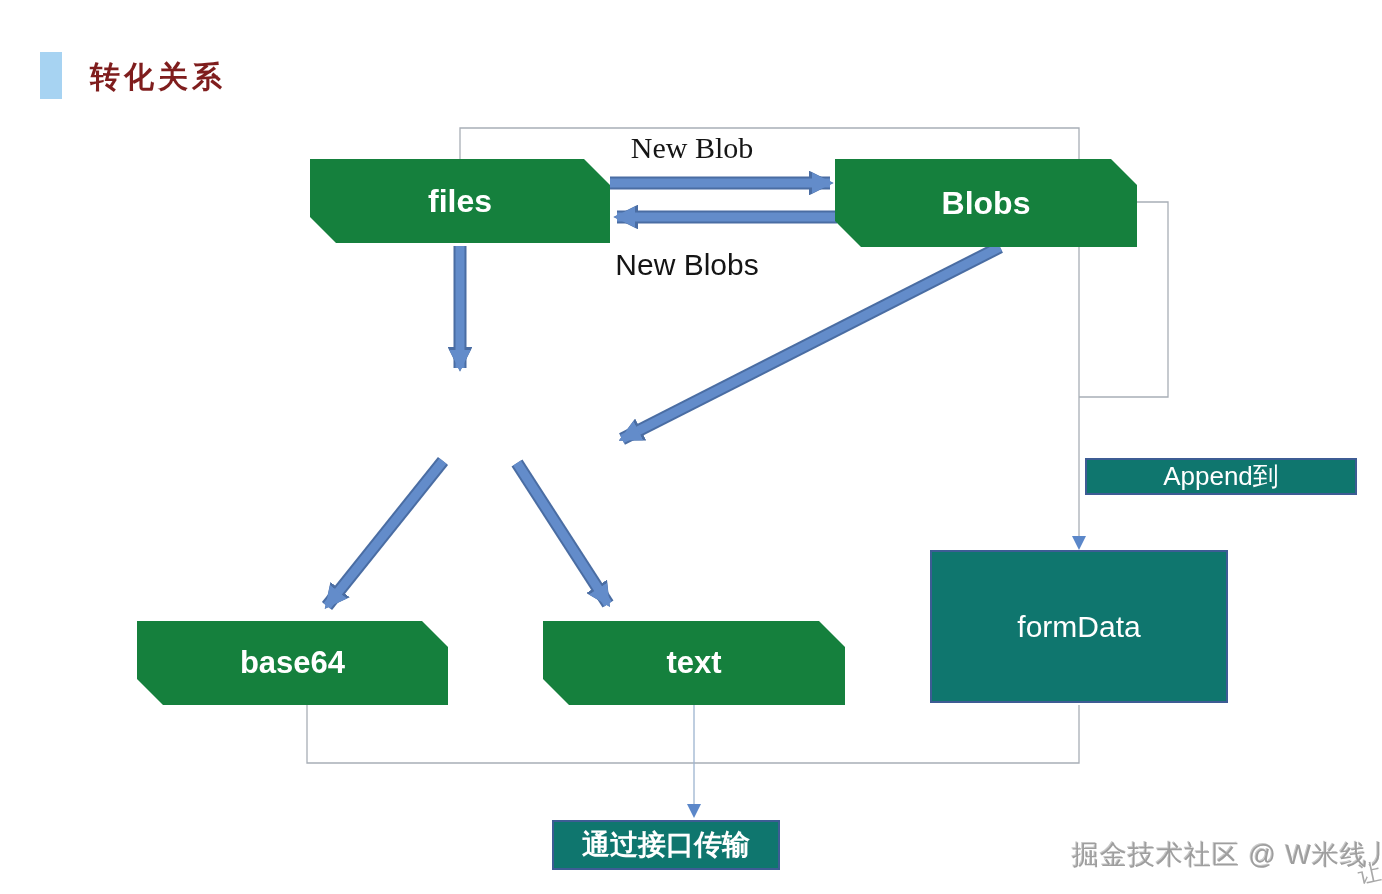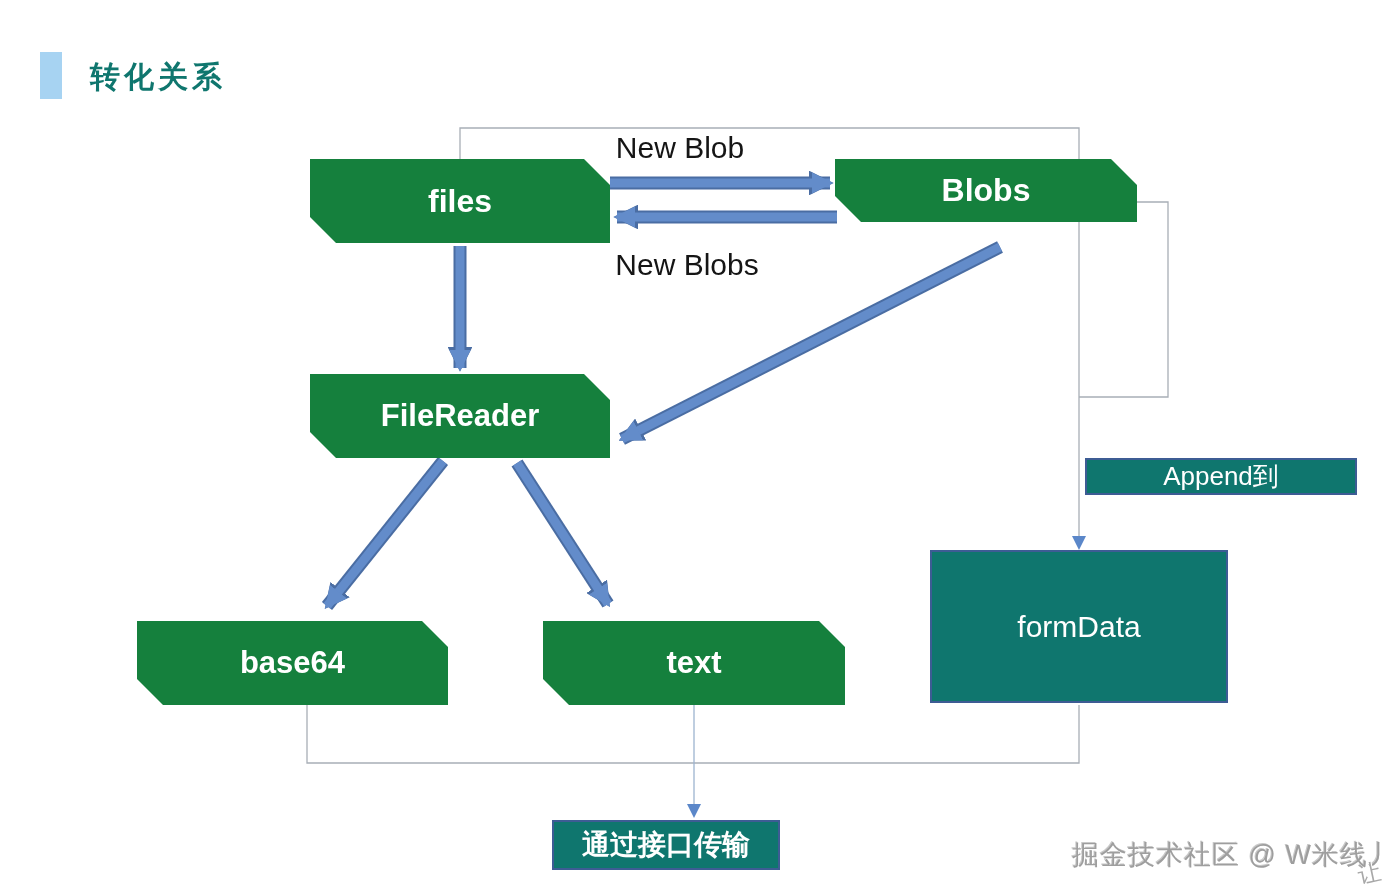--- a/index.html
+++ b/index.html
@@ -4,53 +4,53 @@
 <style>
   html,body{margin:0;padding:0;background:#ffffff;}
   #canvas{
     position:relative;width:1382px;height:894px;background:#ffffff;
     overflow:hidden;font-family:"Liberation Sans","DejaVu Sans",sans-serif;
   }
   
   .title-bar{position:absolute;left:40px;top:52px;width:22px;height:47px;background:#a7d3f2;}
   .page-title{
     position:absolute;left:90px;top:57px;font-size:30px;font-weight:600;
-    color:#0f766e;letter-spacing:4px;white-space:nowrap;
+    color:#7f1d1d;letter-spacing:4px;white-space:nowrap;
   }
   
   #wires{position:absolute;left:0;top:0;z-index:1;}
   .thin{fill:none;stroke:#a8aeb6;stroke-width:1.3px;}
   .thin-blue{fill:none;stroke:#9db4cf;stroke-width:1.3px;}
   .tri{fill:#5b87c9;stroke:none;}
   .arrow-out{fill:none;stroke:#4a6da3;stroke-width:13px;}
   .arrow-in{fill:none;stroke:#638cca;stroke-width:9px;}
   
   .node{
     position:absolute;z-index:2;display:flex;align-items:center;justify-content:center;
     color:#ffffff;text-align:center;box-sizing:border-box;white-space:nowrap;
   }
   .primary{
     background:#15803d;font-weight:bold;font-size:31px;
     clip-path:polygon(0 0,calc(100% - 26px) 0,100% 26px,100% 100%,26px 100%,0 calc(100% - 26px));
   }
   .secondary{background:#0f766e;border:2px solid #3d5c94;}
   #node-files{left:310px;top:159px;width:300px;height:84px;font-size:32px;}
-  #node-blobs{left:835px;top:159px;width:302px;height:63px;font-size:32px;}
+  #node-blobs{left:835px;top:159px;width:302px;height:88px;font-size:32px;}
   #node-filereader{left:310px;top:374px;width:300px;height:84px;}
   #node-base64{left:137px;top:621px;width:311px;height:84px;}
   #node-text{left:543px;top:621px;width:302px;height:84px;}
   #node-formdata{left:930px;top:550px;width:298px;height:153px;font-size:30px;font-weight:normal;}
   #node-transfer{left:552px;top:820px;width:228px;height:50px;font-size:28px;font-weight:bold;}
   #label-append{left:1085px;top:458px;width:272px;height:37px;font-size:26px;font-weight:normal;z-index:3;}
   
   .edge-label{
     position:absolute;z-index:2;color:#151515;font-size:30px;width:220px;text-align:center;
     white-space:nowrap;
   }
-  #lbl-newblob{left:570px;top:131px;}
+  #lbl-newblob{left:582px;top:131px;font-family:Liberation Serif, serif;}
   #lbl-newfile{left:577px;top:248px;}
   
   .watermark{
     position:absolute;left:1072px;top:837px;z-index:4;font-size:27px;color:#9e9e9e;
     text-shadow:1px 1px 0 #ffffff,-1px -1px 0 #c9c9c9;white-space:nowrap;letter-spacing:1px;
   }
   .watermark-corner{
     position:absolute;left:1358px;top:858px;z-index:4;font-size:23px;color:#a8a8a8;
     transform:rotate(-12deg);text-shadow:1px 1px 0 #ffffff;white-space:nowrap;
   }
@@ -117,21 +117,20 @@
     </g>
 
     <g>
       <line class="arrow-out" x1="517" y1="463" x2="608" y2="604" marker-end="url(#ah-dark)"></line>
       <line class="arrow-in" x1="517" y1="463" x2="608" y2="604" marker-end="url(#ah-light)"></line>
     </g>
   </svg>
 
   <div id="node-files" class="node primary">files</div>
   <div id="node-blobs" class="node primary">Blobs</div>
-  <div id="node-filereader" class="node primary">FileReader</div>
   <div id="node-base64" class="node primary">base64</div>
   <div id="node-text" class="node primary">text</div>
   <div id="node-formdata" class="node secondary">formData</div>
   <div id="node-transfer" class="node secondary">通过接口传输</div>
 
   <div id="lbl-newblob" class="edge-label">New Blob</div>
   <div id="lbl-newfile" class="edge-label">New Blobs</div>
   <div id="label-append" class="node secondary">Append到</div>
 
   <div class="watermark">掘金技术社区 @ W米线儿</div>

